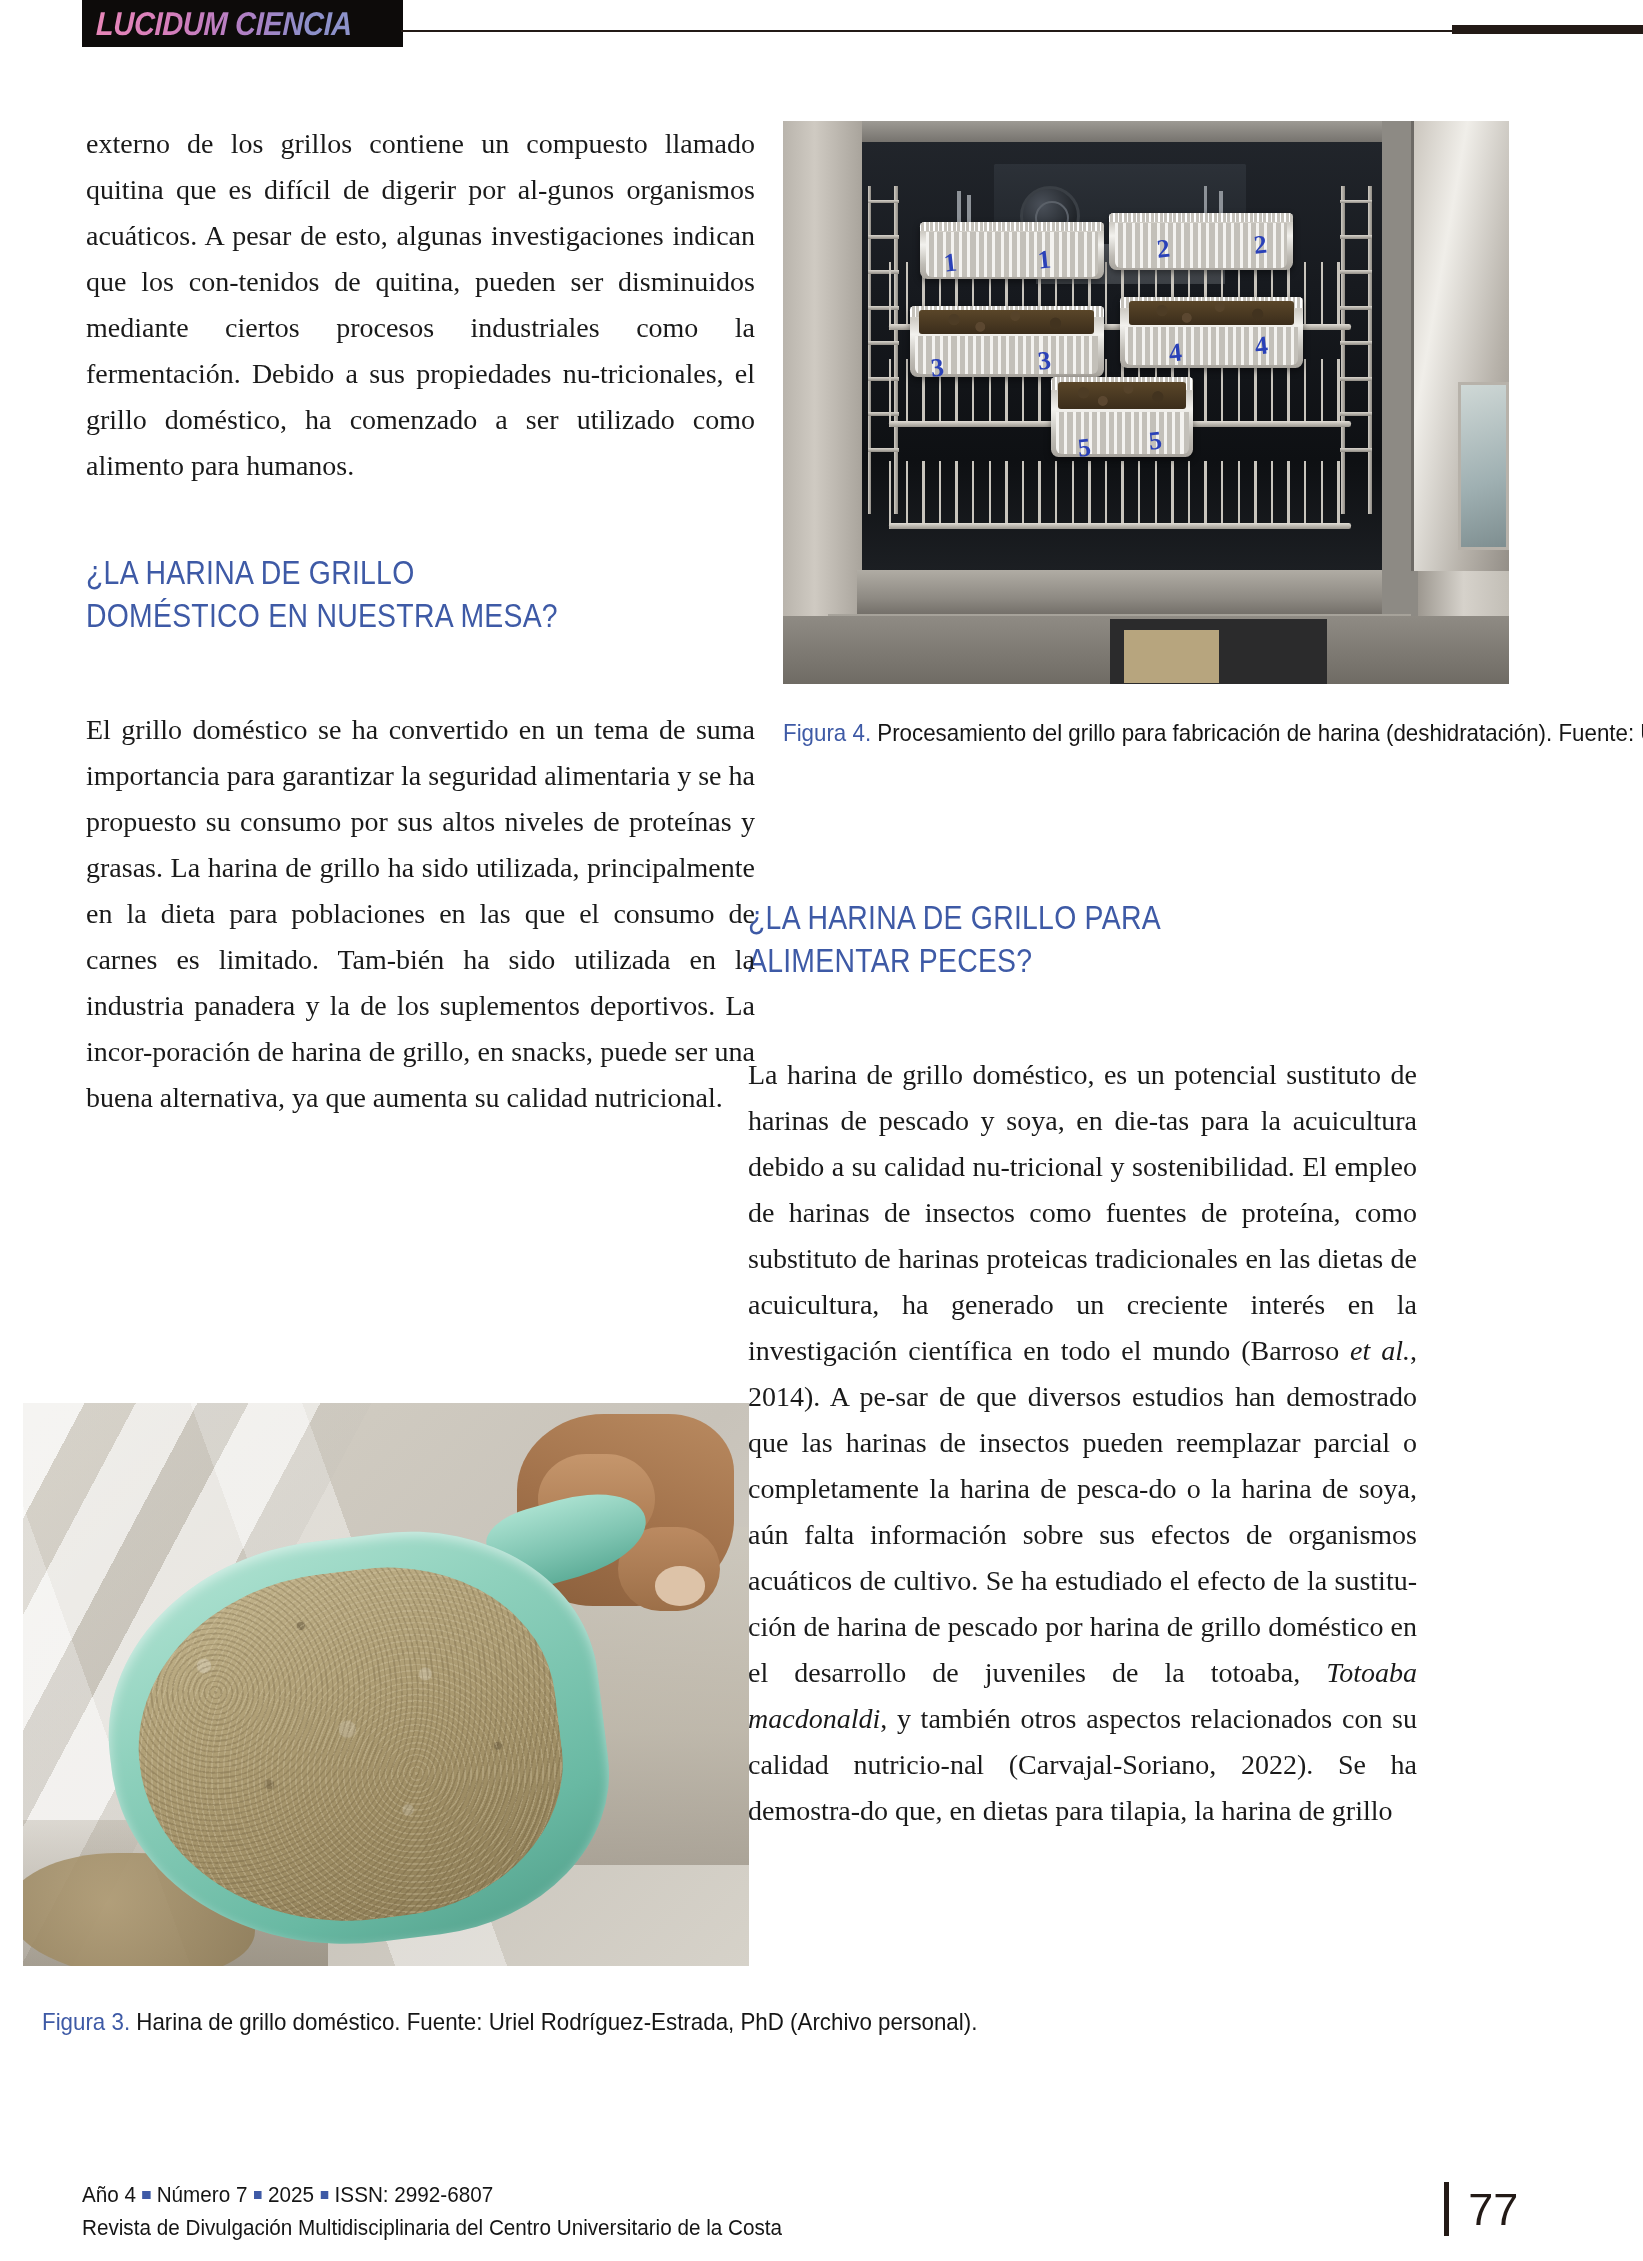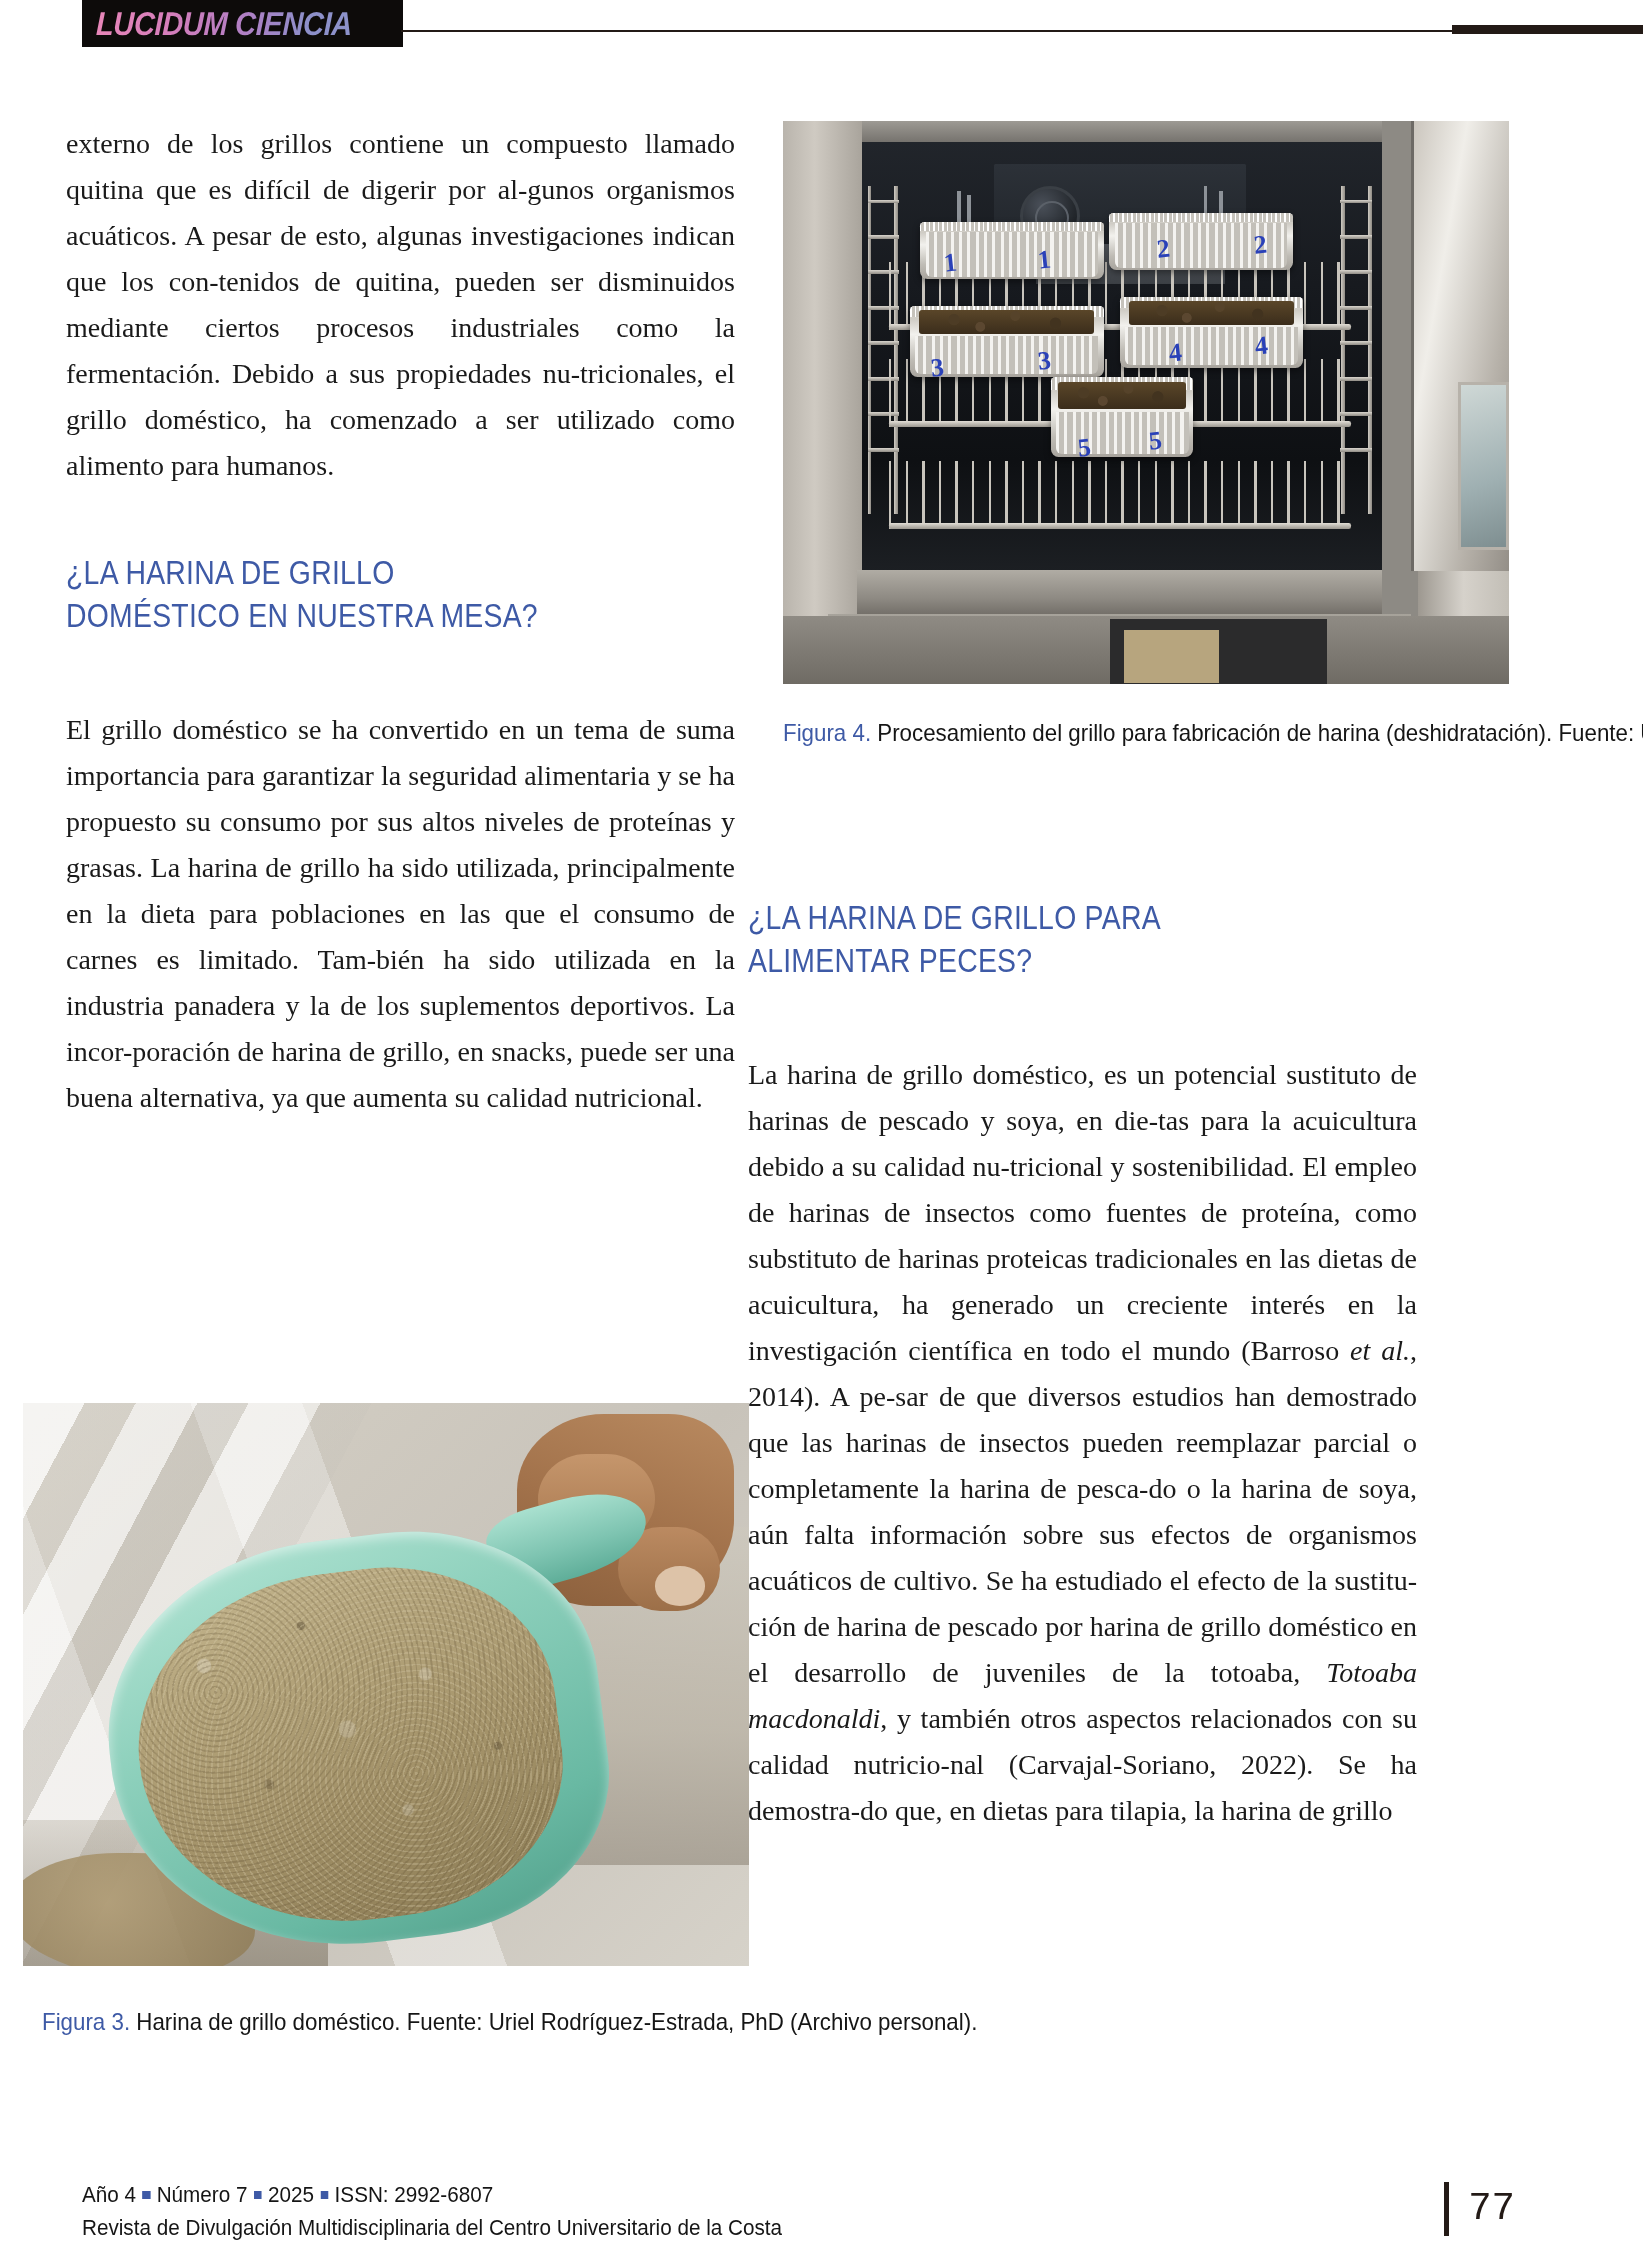--- a/index.html
+++ b/index.html
@@ -64,21 +64,21 @@
     height: 9px;
     background: #231a16;
   }
 
   
   .col {
     position: absolute;
     top: 121px;
     width: 669px;
   }
-  .col-left  { left: 66px; }
+  .col-left  { left: 86px; }
   .col-right { left: 748px; }
 
   p.body {
     margin: 0 0 0 0;
     font-family: "Liberation Serif", serif;
     font-size: 28px;
     line-height: 46px;
     color: #1a1a1a;
     text-align: justify;
     text-justify: inter-word;
@@ -154,22 +154,22 @@
     top: 2182px;
     display: flex;
     align-items: center;
     gap: 19.7px;
   }
   .pagenum-bar {
     width: 4.5px; height: 54px;
     background: #231a16;
   }
   .pagenum {
-    font-family: Liberation Mono, monospace;
-    font-size: 39px;
+    font-family: Liberation Sans, sans-serif;
+    font-size: 45px;
     color: #231a16;
     line-height: 1;
   }
 
   em { font-style: italic; }
 
   
   .oven-bg { position:absolute; inset:0; background:#8d8a84; }
   .oven-wall-l { position:absolute; left:0; top:0; width:79px; height:100%;
      background:linear-gradient(90deg,#b9b4ac,#cfcac2 40%,#a9a49c); }

